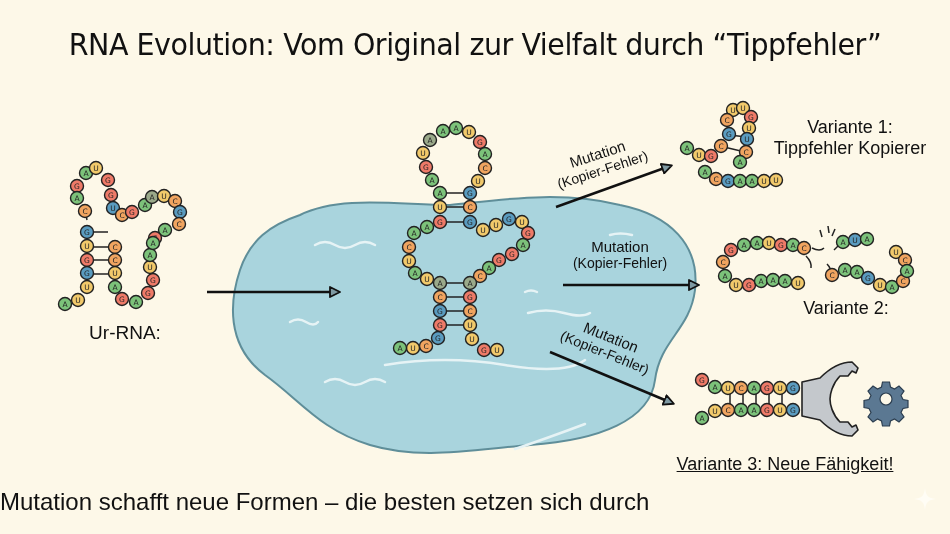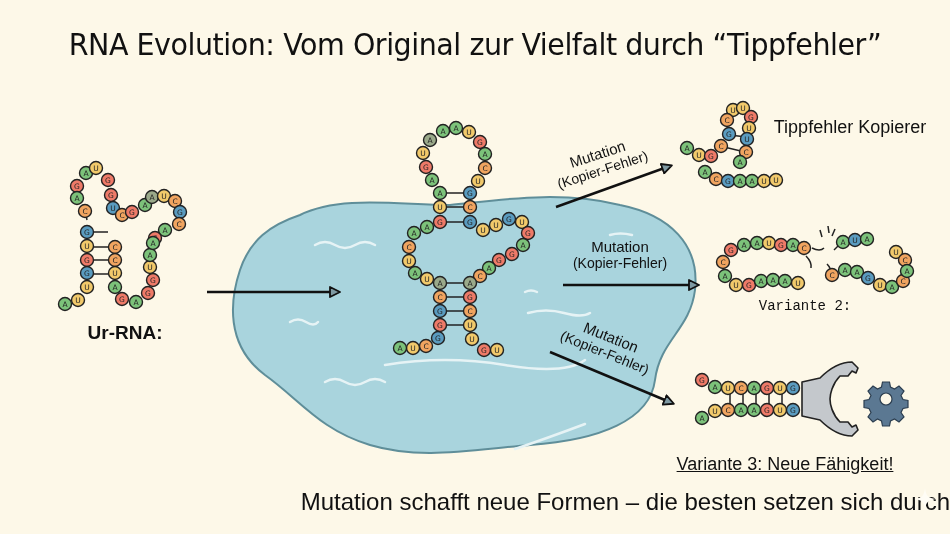--- a/index.html
+++ b/index.html
@@ -10,21 +10,21 @@
       position: relative;
     }
     .title {
       position: absolute; left: 0; top: 26px; width: 950px;
       text-align: center; font-size: 31px; color: #111;
       font-family: "DejaVu Sans", sans-serif; letter-spacing: -0.5px;
       transform: scaleX(0.92);
     }
     .caption {
       position: absolute; left: 0; top: 488px; width: 950px;
-      text-align: right; font-size: 24px; color: #111;
+      text-align: left; font-size: 24px; color: #111;
       font-family: "Liberation Sans", sans-serif;
     }
     svg.stage { position: absolute; left: 0; top: 0; }
     .lbl { position: absolute; color: #111; font-family: "Liberation Sans", sans-serif; text-align: center; line-height: 1.15; }
     .star { position: absolute; left: 914px; top: 488px; width: 22px; height: 22px; }
   </style>
 </head>
 <body>
 
 <div class="title">RNA Evolution: Vom Original zur Vielfalt durch “Tippfehler”</div>
@@ -279,44 +279,45 @@
       <use href="#nU" x="780" y="410"></use>
       <use href="#nT" x="793" y="410"></use>
     <path d="M802,382 L820,378 C830,368 840,362 852,362 L858,368 L856,373 L852,371 L848,376 L840,376 C832,384 830,395 830,399 C830,404 832,414 840,422 L848,422 L852,427 L856,425 L858,430 L852,436 C840,436 830,430 820,420 L802,416 Z" fill="#c4c8cc" stroke="#222" stroke-width="1.6" stroke-linejoin="round"></path>
     <g transform="translate(886,399)">
       <path d="M-3.5,-17 h7 l1,5 l4,2 l4.5,-3 l5,5 l-3,4.5 l2,4 l5,1 v7 l-5,1 l-2,4 l3,4.5 l-5,5 l-4.5,-3 l-4,2 l-1,5 h-7 l-1,-5 l-4,-2 l-4.5,3 l-5,-5 l3,-4.5 l-2,-4 l-5,-1 v-7 l5,-1 l2,-4 l-3,-4.5 l5,-5 l4.5,3 l4,-2 Z" fill="#5b7892" stroke="#2c3e50" stroke-width="1.2"></path>
       <circle r="6" fill="#fdf8e8" stroke="#2c3e50" stroke-width="1.2"></circle>
     </g>
   </g>
 </svg>
 
-<div class="lbl" style="left:55px; top:322px; width:140px; font-size:19px;font-weight:bold;">
+<div class="lbl" style="left:55px; top:322px; width:140px; font-size:19px;">
   <div>Ur-RNA:</div>
 </div>
 
 <div class="lbl" style="left:540px; top:145px; width:120px; font-size:14px; transform:rotate(-18deg);">
   <div style="font-size:15px;">Mutation</div>
   <div>(Kopier-Fehler)</div>
 </div>
 
 <div class="lbl" style="left:560px; top:238px; width:120px; font-size:14px;">
   <div style="font-size:15px;">Mutation</div>
   <div>(Kopier-Fehler)</div>
 </div>
 
 <div class="lbl" style="left:548px; top:328px; width:120px; font-size:14px; transform:rotate(22deg);">
   <div style="font-size:15px;">Mutation</div>
   <div>(Kopier-Fehler)</div>
 </div>
 
 <div class="lbl" style="left:760px; top:117px; width:180px; font-size:18px;">
+  <div>Variante 1:</div>
   <div>Tippfehler Kopierer</div>
 </div>
 
-<div class="lbl" style="left:715px; top:298px; width:180px; font-size:14px;font-family:Liberation Mono, monospace;">
+<div class="lbl" style="left:756px; top:298px; width:180px; font-size:18px;">
   <div>Variante 2:</div>
 </div>
 
 <div class="lbl" style="left:650px; top:454px; width:270px; font-size:18px;text-decoration:underline;">
   <div>Variante 3: Neue Fähigkeit!</div>
 </div>
 
 <div class="caption">Mutation schafft neue Formen – die besten setzen sich durch</div>
 
 <svg class="star" viewBox="0 0 22 22">

